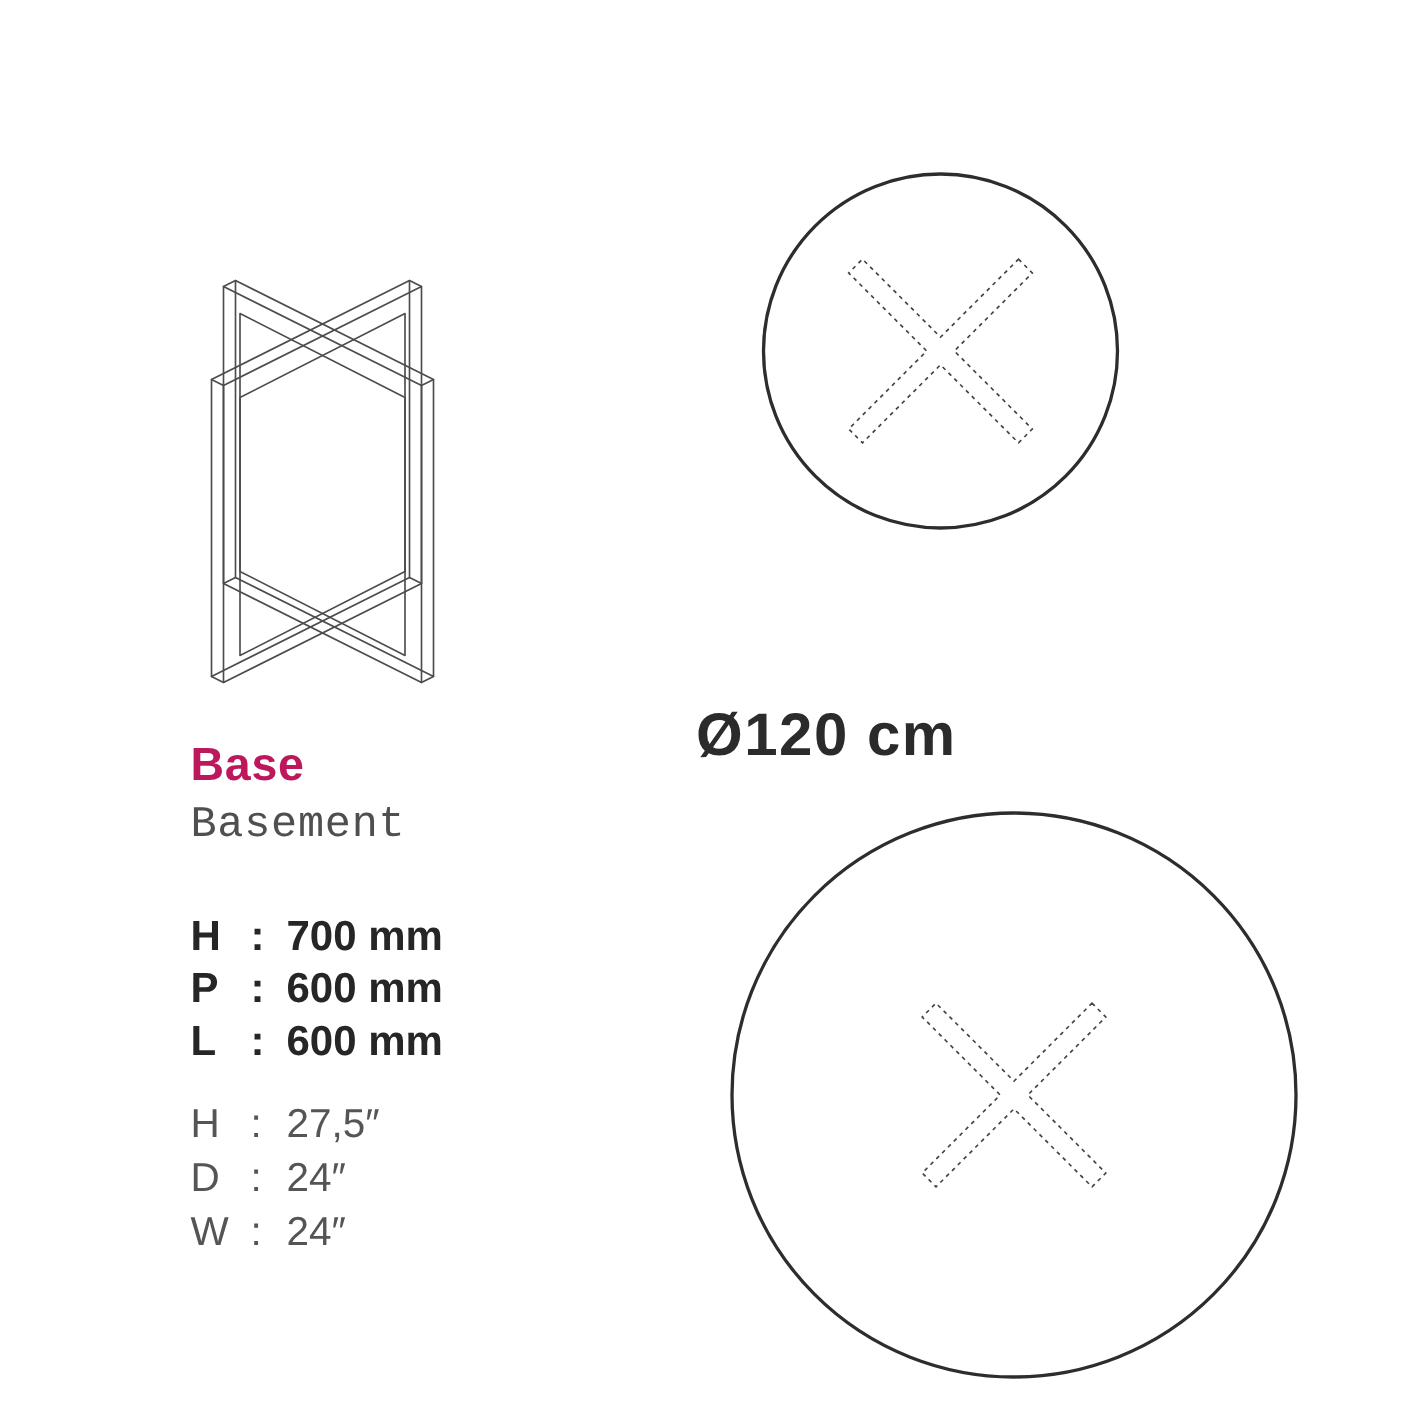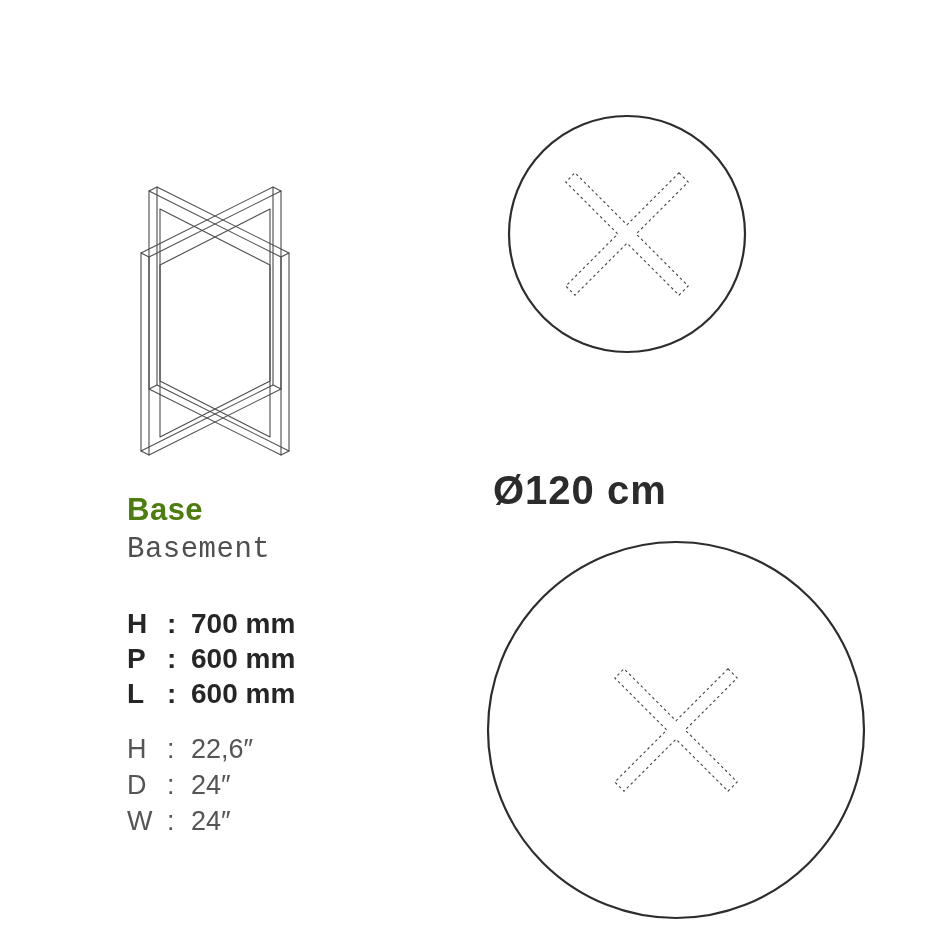--- a/index.html
+++ b/index.html
@@ -17,21 +17,21 @@
   }
   .abs { position: absolute; }
 
   
   .base-svg { left: 130px; top: 172px; width: 170px; height: 300px; }
 
   .base-title-block { left: 127px; top: 490px; }
   .base-title {
     font-size: 31px;
     font-weight: 700;
-    color: #4d7c0f;
+    color: #be185d;
     letter-spacing: 0.5px;
     line-height: 40px;
   }
   .base-subtitle {
     font-size: 29px;
     font-weight: 400;
     color: #4f4f4f;
     letter-spacing: 0.5px;
     line-height: 40px;
     font-family: Liberation Mono, monospace;
@@ -64,21 +64,21 @@
     color: #2b2b2b;
     letter-spacing: 1px;
   }
   .title-90 .t-sep,
   .title-90 .t-imperial {
     font-size: 40px;
     font-weight: 400;
     color: #595959;
     letter-spacing: 1px;
   }
-  .title-120 { left: 493px; top: 468px; white-space: nowrap; }
+  .title-120 { left: 464px; top: 468px; white-space: nowrap; }
   .title-120 .t-metric {
     font-size: 40px;
     font-weight: 700;
     color: #2b2b2b;
     letter-spacing: 1px;
   }
 
   .circle-90-svg  { left: 507px; top: 114px; width: 240px; height: 240px; }
   .circle-120-svg { left: 486px; top: 540px; width: 380px; height: 380px; }
 
@@ -134,21 +134,21 @@
       <span class="dim-label">L</span>
       <span class="dim-colon">:</span>
       <span class="dim-value">600 mm</span>
     </div>
   </div>
 
   <div class="abs dims-imperial">
     <div class="dim-row">
       <span class="dim-label">H</span>
       <span class="dim-colon">:</span>
-      <span class="dim-value">22,6″</span>
+      <span class="dim-value">27,5″</span>
     </div>
     <div class="dim-row">
       <span class="dim-label">D</span>
       <span class="dim-colon">:</span>
       <span class="dim-value">24″</span>
     </div>
     <div class="dim-row">
       <span class="dim-label">W</span>
       <span class="dim-colon">:</span>
       <span class="dim-value">24″</span>

